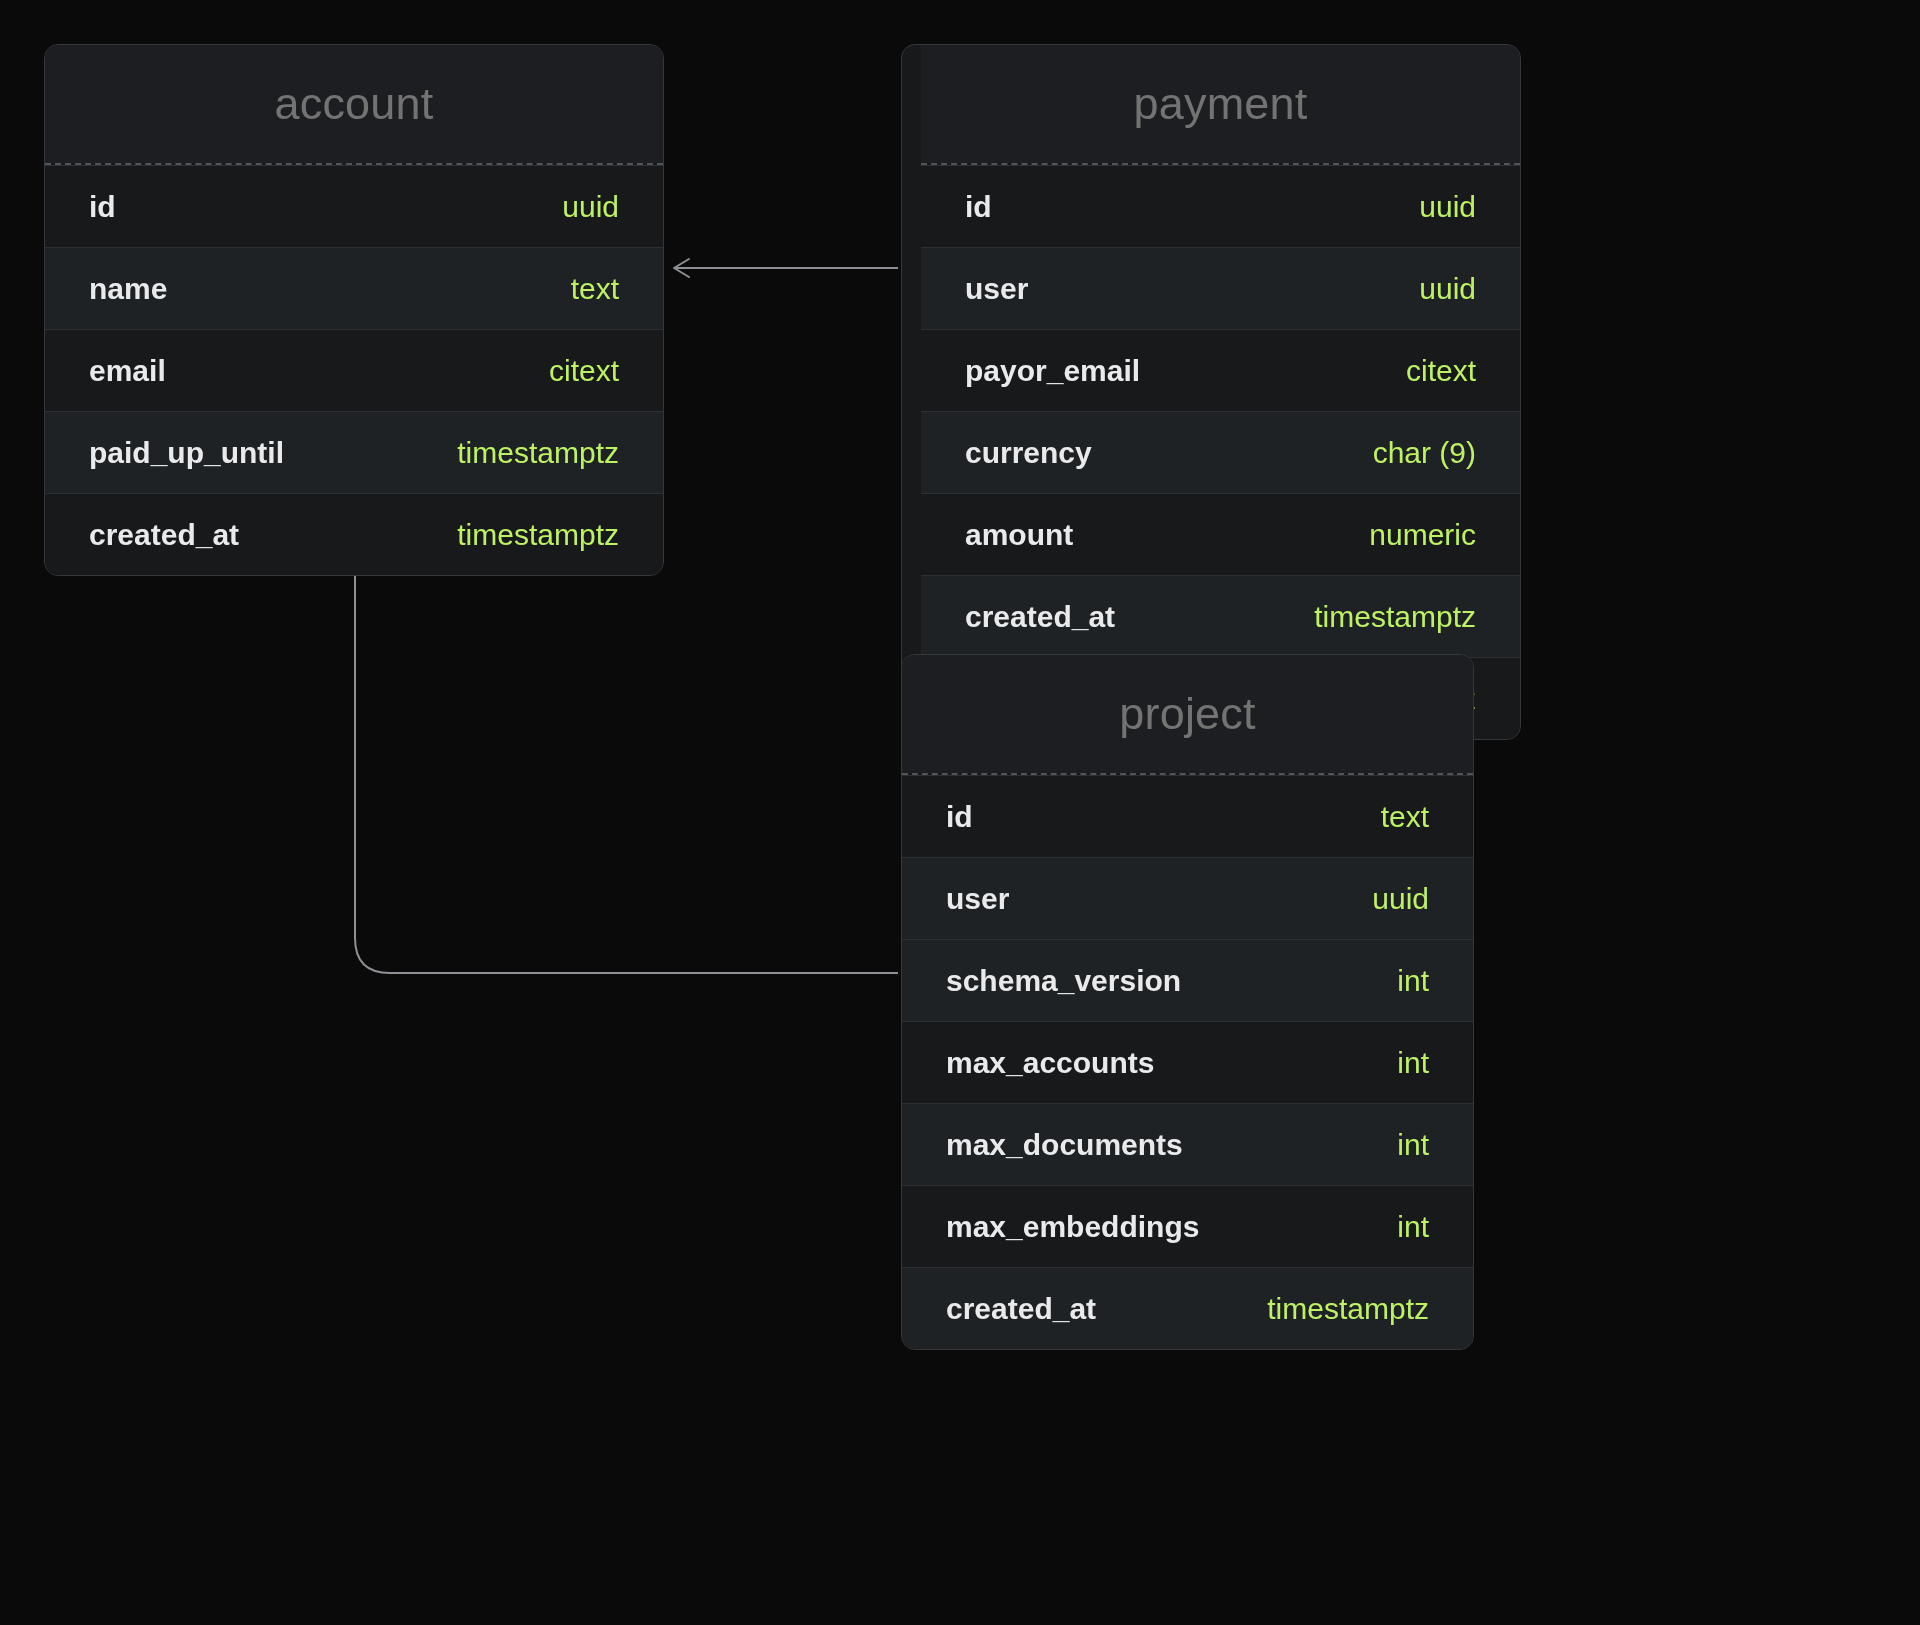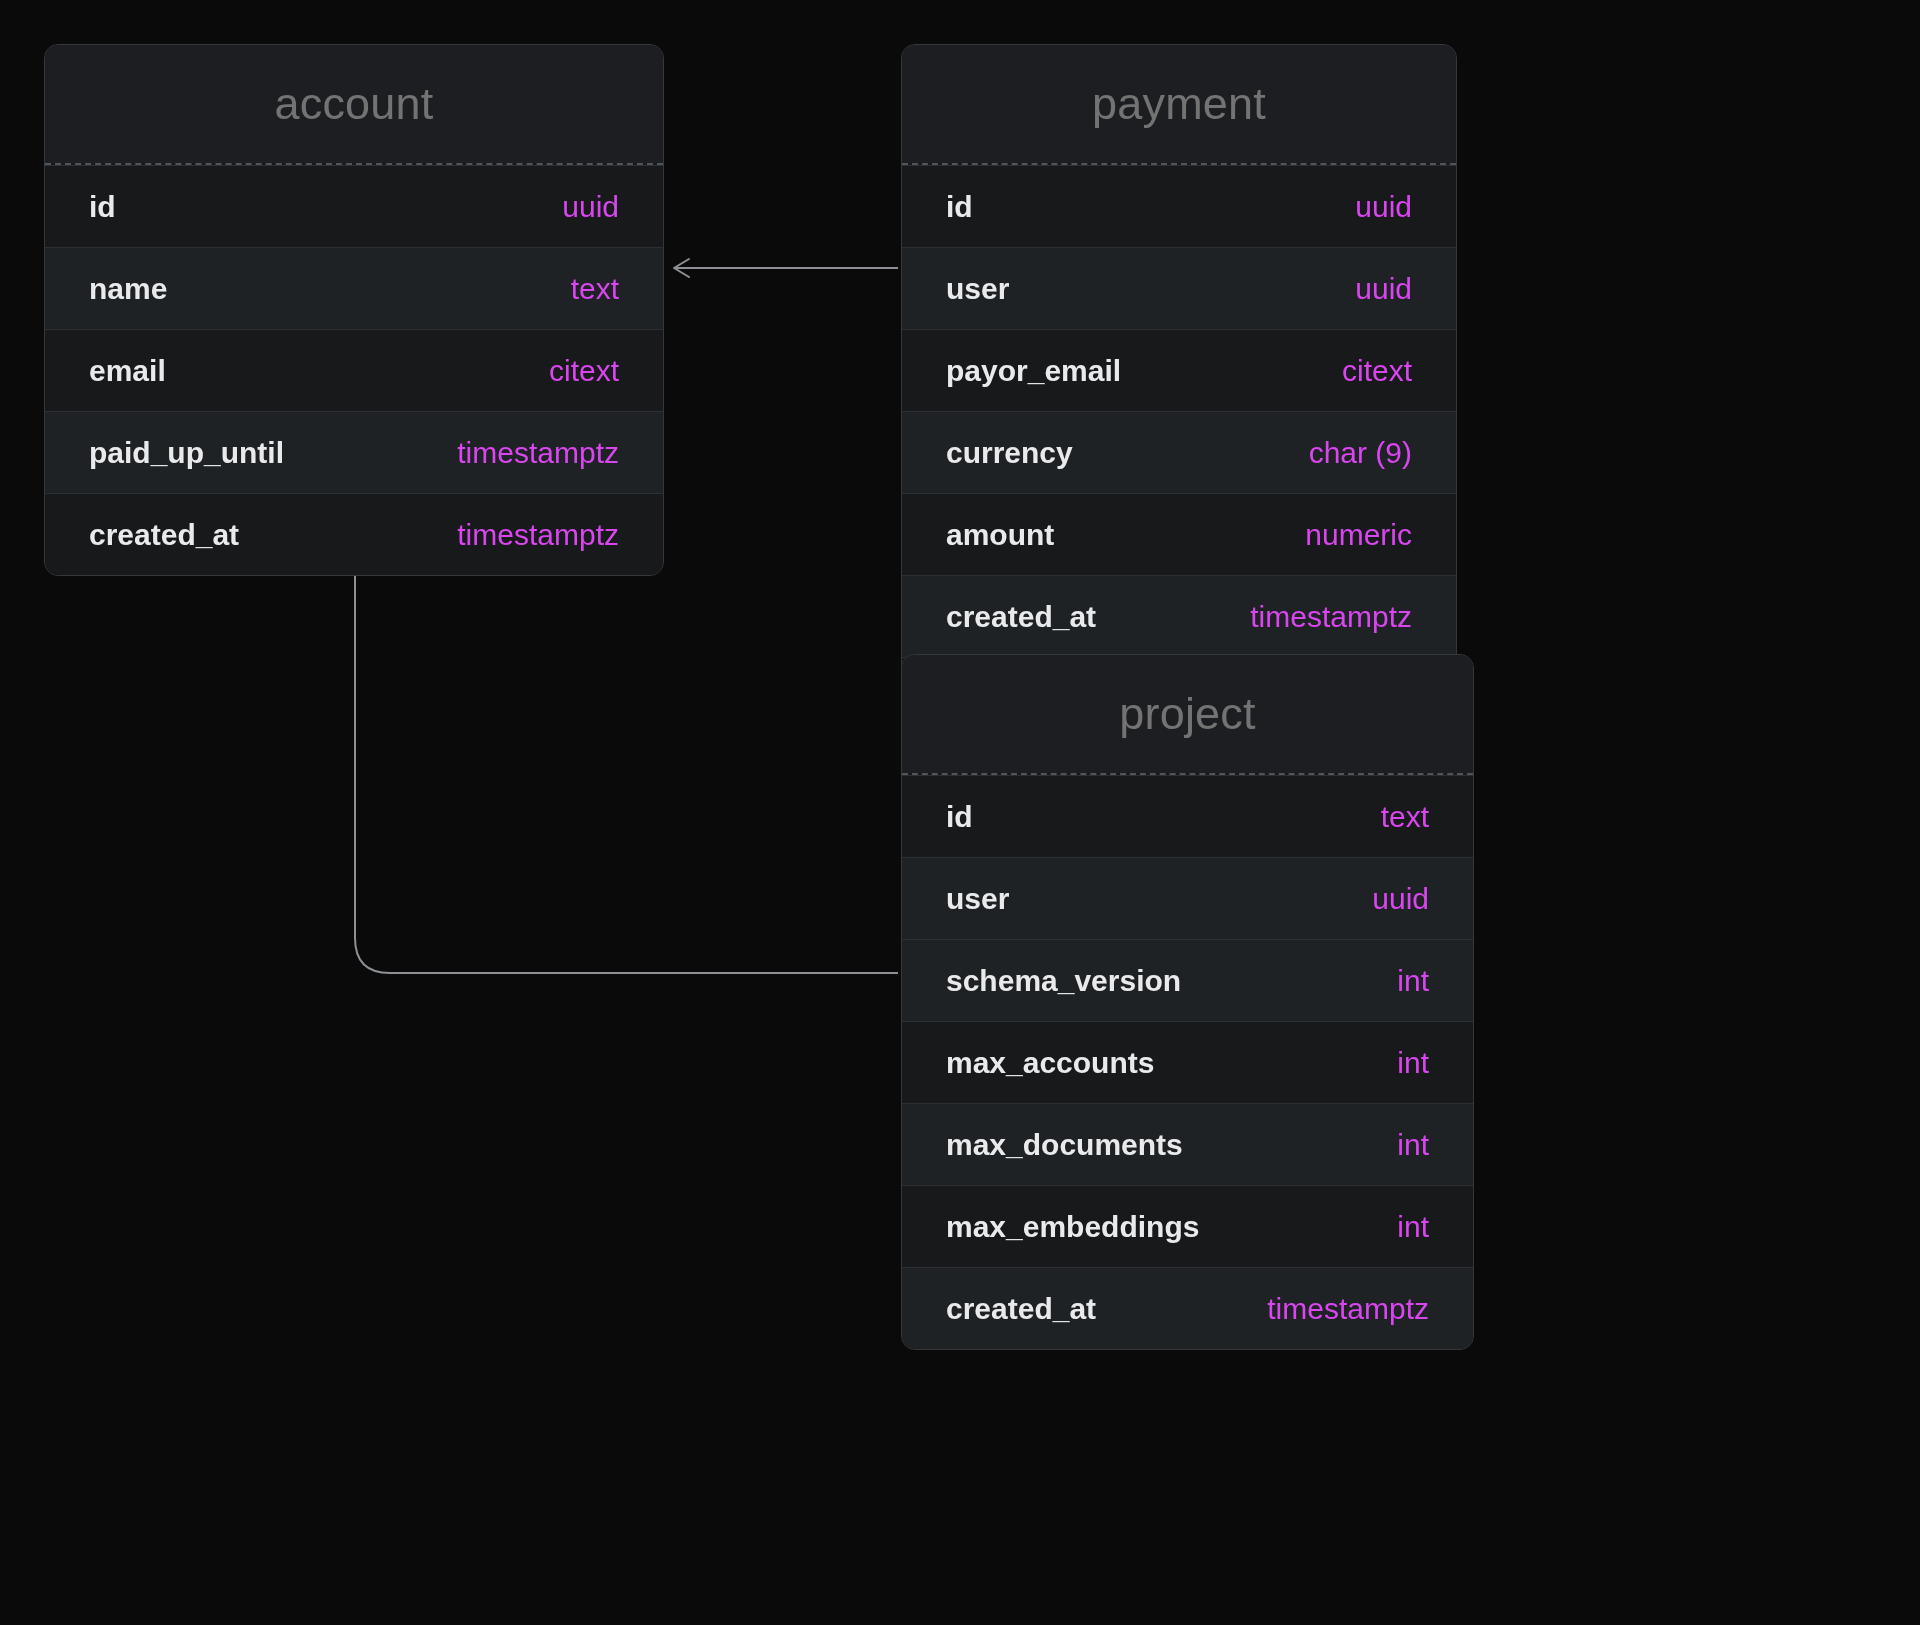--- a/index.html
+++ b/index.html
@@ -70,21 +70,21 @@
   .field-row.alt { background: #1f2225; }
 
   .field-name {
     color: #e9eaec;
     font-size: 30px;
     font-weight: 700;
     white-space: nowrap;
   }
 
   .field-type {
-    color: #d946ef;
+    color: #bef264;
     font-size: 30px;
     font-weight: 400;
     white-space: nowrap;
     text-align: center;
   }
 </style>
 </head>
 <body>
 
 <div id="canvas">
@@ -121,21 +121,21 @@
     <div class="field-row alt">
       <span class="field-name">paid_up_until</span>
       <span class="field-type">timestamptz</span>
     </div>
     <div class="field-row">
       <span class="field-name">created_at</span>
       <span class="field-type">timestamptz</span>
     </div>
   </div>
 
-  <div class="entity" style="left:901px; top:44px; width:556px;">
+  <div class="entity" style="left:901px; top:44px; width:620px;padding-left:19px;">
     <div class="entity-header">payment</div>
     <div class="header-rule"></div>
 
     <div class="field-row">
       <span class="field-name">id</span>
       <span class="field-type">uuid</span>
     </div>
     <div class="field-row alt">
       <span class="field-name">user</span>
       <span class="field-type">uuid</span>

